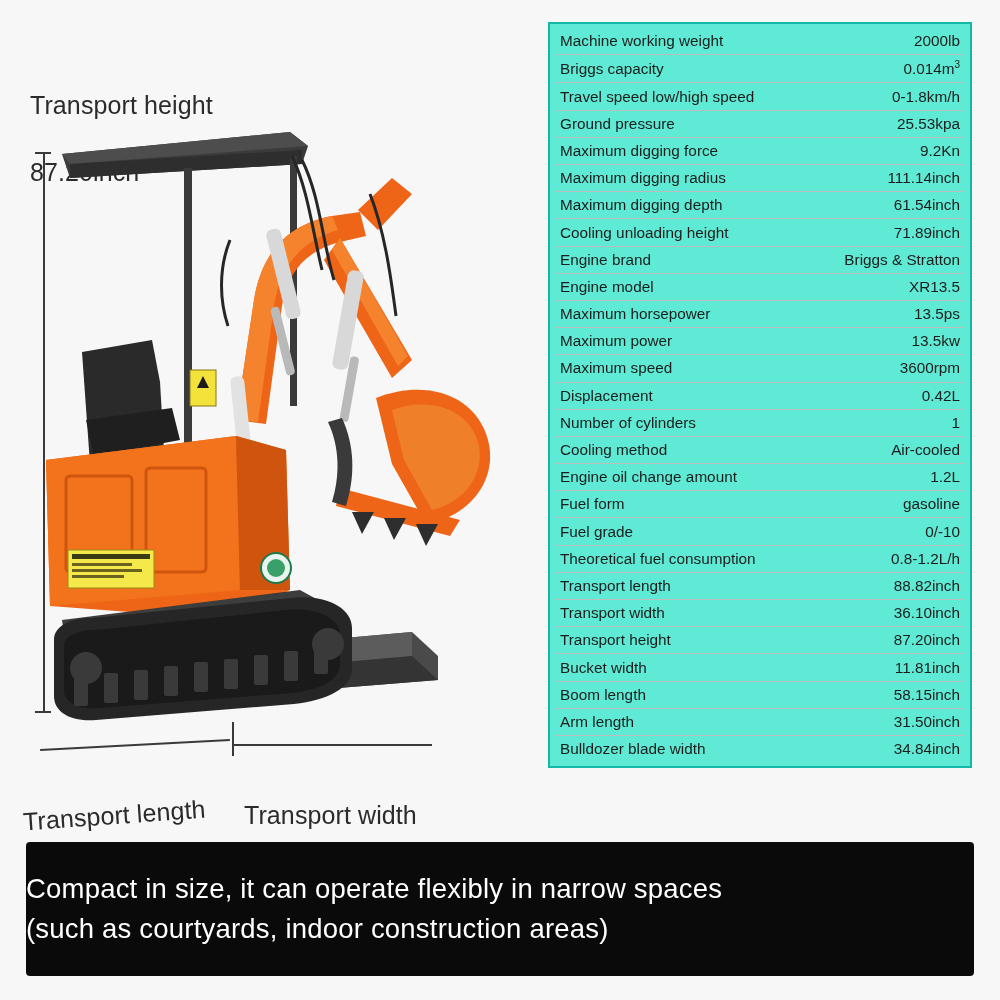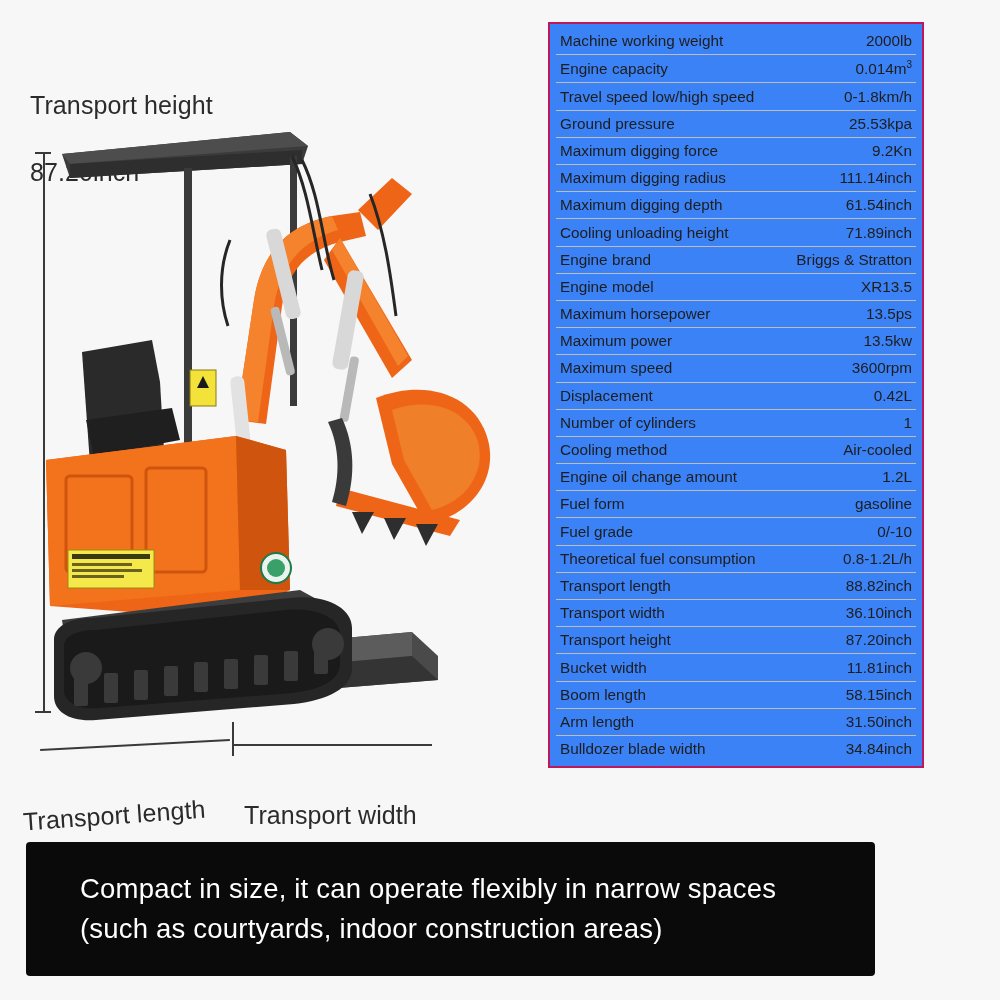--- a/index.html
+++ b/index.html
@@ -66,25 +66,25 @@
     top: 120px;
     width: 480px;
     height: 620px;
   }
 
   
   .spec-table-wrap {
     position: absolute;
     left: 548px;
     top: 22px;
-    width: 376px;
-    border: 2px solid #be185d;
+    width: 424px;
+    border: 2px solid #14b8a6;
     padding: 4px 6px 4px 6px;
     box-sizing: border-box;
-    background: #3b82f6;
+    background: #5eead4;
   }
   table.spec {
     width: 100%;
     border-collapse: collapse;
     font-size: 15.3px;
     color: #1d1d1d;
   }
   table.spec tr {
     border-bottom: 1px solid #bdbdbd;
   }
@@ -102,28 +102,27 @@
   table.spec td.v {
     text-align: right;
   }
   sup.sup { font-size: 10px; vertical-align: super; }
 
   
   .banner {
     position: absolute;
     left: 26px;
     top: 842px;
-    width: 849px;
+    width: 948px;
     height: 134px;
     background: #0a0a0a;
     border-radius: 4px;
     display: flex;
     flex-direction: column;
     justify-content: center;
-    padding-left: 54px;
     box-sizing: border-box;
   }
   .banner-line {
     color: #ffffff;
     font-size: 27.5px;
     line-height: 1.45;
     letter-spacing: 0.2px;
   }
 </style>
 </head>
@@ -268,21 +267,21 @@
   </div>
 
   <div class="spec-table-wrap">
     <table class="spec">
       <tbody>
         <tr>
             <td class="k">Machine working weight</td>
             <td class="v">2000lb</td>
           </tr>
         <tr>
-            <td class="k">Engine capacity</td>
+            <td class="k">Briggs capacity</td>
             <td class="v"><span>0.014m</span><sup class="sup">3</sup></td>
           </tr>
         <tr>
             <td class="k">Travel speed low/high speed</td>
             <td class="v">0-1.8km/h</td>
           </tr>
         <tr>
             <td class="k">Ground pressure</td>
             <td class="v">25.53kpa</td>
           </tr>

